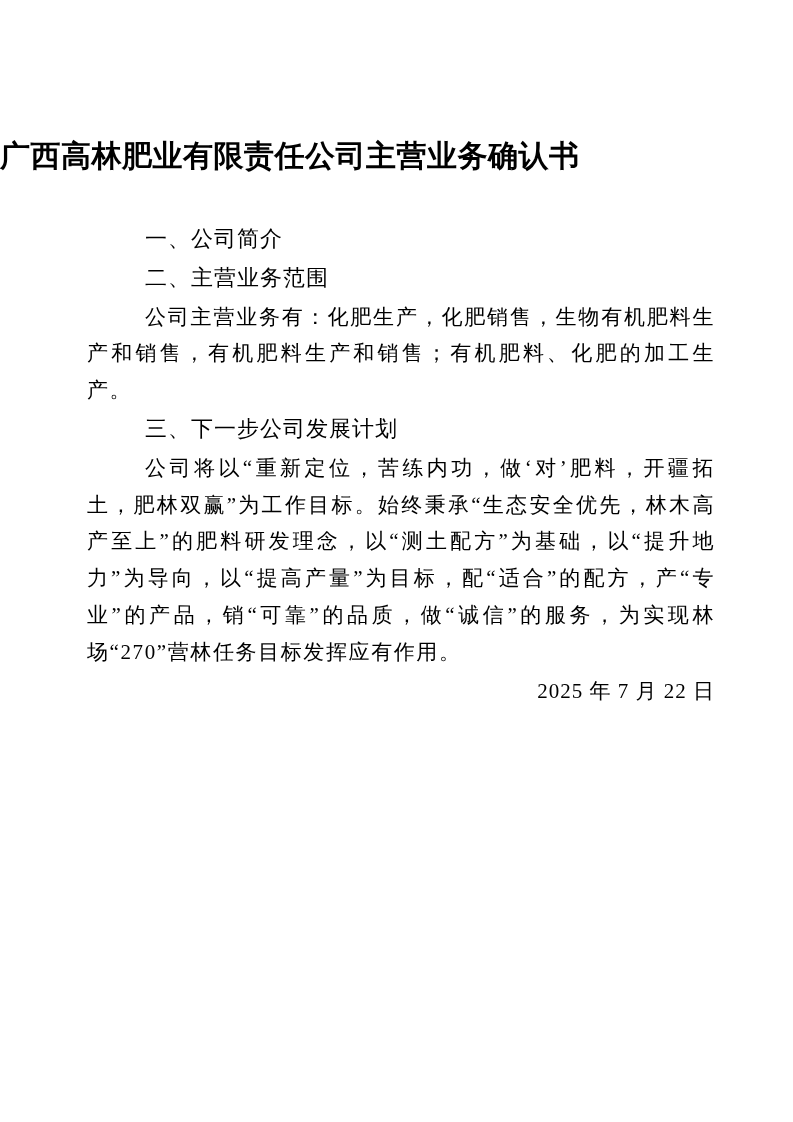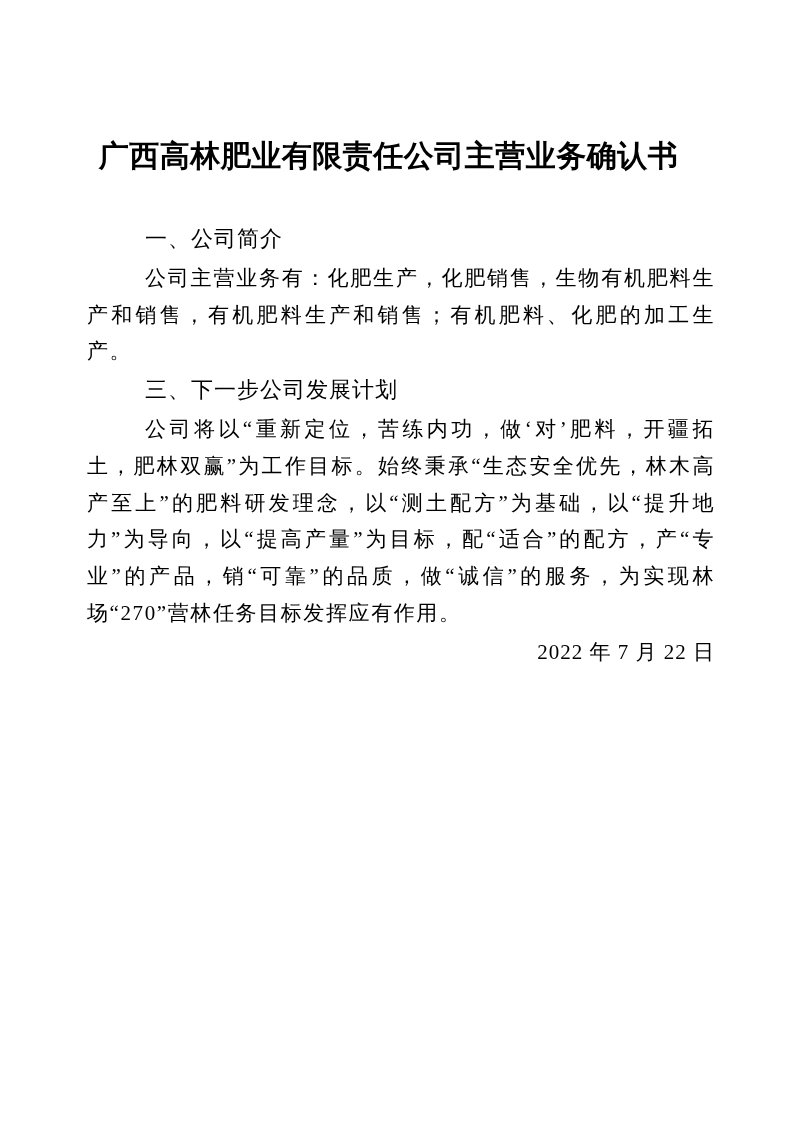--- a/index.html
+++ b/index.html
@@ -13,21 +13,20 @@
     height: 1122px;
     background: #ffffff;
     overflow: hidden;
     color: #000000;
   }
   .doc-title {
     position: absolute;
     top: 136px;
     left: 0;
     right: 16px;
-    text-align: center;
     font-family: "Liberation Serif", "DejaVu Serif", serif;
     font-size: 30px;
     font-weight: bold;
     letter-spacing: 0.5px;
     line-height: 40px;
     white-space: nowrap;
   }
   .doc-body {
     position: absolute;
     top: 219px;
@@ -65,24 +64,25 @@
 
 <div class="page">
 
   <div class="doc-title">广西高林肥业有限责任公司主营业务确认书</div>
 
   <div class="doc-body">
 
     <h2 class="section-heading">一、公司简介</h2>
 
 
+    <h2 class="section-heading">二、主营业务范围</h2>
 
     <p class="body-paragraph">公司主营业务有：化肥生产，化肥销售，生物有机肥料生产和销售，有机肥料生产和销售；有机肥料、化肥的加工生产。</p>
 
     <h2 class="section-heading">三、下一步公司发展计划</h2>
 
     <p class="body-paragraph">公司将以“重新定位，苦练内功，做‘对’肥料，开疆拓土，肥林双赢”为工作目标。始终秉承“生态安全优先，林木高产至上”的肥料研发理念，以“测土配方”为基础，以“提升地力”为导向，以“提高产量”为目标，配“适合”的配方，产“专业”的产品，销“可靠”的品质，做“诚信”的服务，为实现林场“270”营林任务目标发挥应有作用。</p>
 
-    <p class="doc-date">2022 年 7 月 22 日</p>
+    <p class="doc-date">2025 年 7 月 22 日</p>
 
   </div>
 
 </div>
 
 </body></html>

